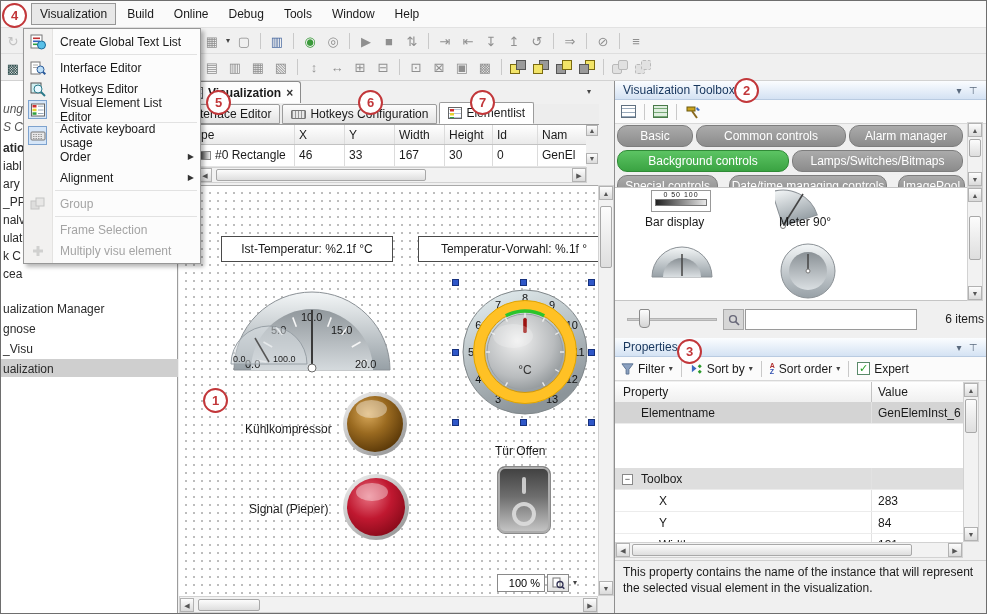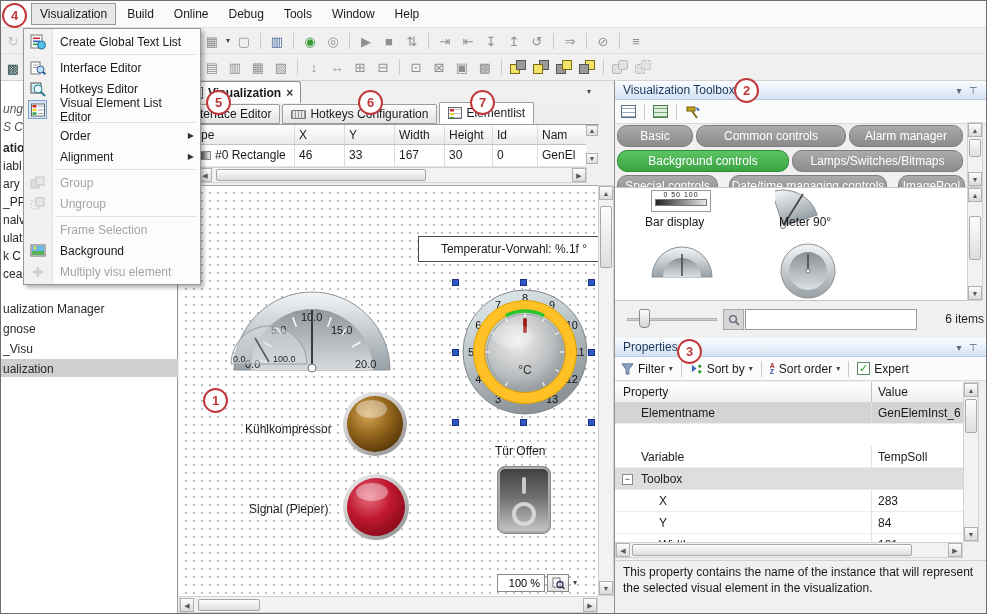--- a/index.html
+++ b/index.html
@@ -312,20 +312,21 @@
     <span class="sbtn" style="left:0;top:0">
         <span>◀</span>
       </span>
     <div class="thumb" style="left:18px;top:1px;width:210px;height:12px"></div>
     <span class="sbtn" style="right:0;top:0">
         <span>▶</span>
       </span>
   </div>
 
   <div class="abs canvas">
+    <div class="vis-rect" style="left:42px;top:50px;width:172px;height:26px">Ist-Temperatur: %2.1f °C</div>
     <div class="vis-rect" style="left:239px;top:50px;width:192px;height:26px">Temperatur-Vorwahl: %.1f °</div>
 
     <svg class="abs" style="left:52px;top:104px" width="162" height="84" viewBox="0 0 162 84">
       <path d="M3,80 A78,78 0 0 1 159,80 Z" fill="url(#silverV)" stroke="#8b9196"></path>
       <path d="M20,80 A61,61 0 0 1 142,80 Z" fill="url(#silverV2)" opacity="0.92"></path>
       <g stroke="#f6f6f6" stroke-width="1.6">
         <line x1="25.9" y1="70.3" x2="35.7" y2="72"></line>
           <line x1="32.5" y1="52" x2="41.2" y2="57"></line>
         <line x1="45" y1="37.1" x2="51.4" y2="44.8"></line>
           <line x1="61.8" y1="27.4" x2="65.3" y2="36.8"></line>
@@ -572,24 +573,20 @@
     <div class="abs" style="top:301px;left:0;width:348px;height:160px;overflow:hidden;background:#fff">
       <div class="abs" style="left:0;top:0;width:348px;height:28px;background:linear-gradient(#ffffff,#eaeaea);border-bottom:1px solid #c2c2c2">
         <span class="abs" style="left:8px;top:3px">Property</span>
         <span class="abs" style="left:263px;top:3px">Value</span>
         <span class="abs" style="left:256px;top:0;width:1px;height:20px;background:#c2c2c2"></span>
       </div>
       <div class="prow sel" style="top:20px">
         <span class="pn">Elementname</span>
           <span class="pv">GenElemInst_6</span>
       </div>
-      <div class="prow" style="top:64px">
-        <span class="pn">Variable</span>
-          <span class="pv">TempSoll</span>
-      </div>
       <div class="prow group" style="top:86px">
         <span class="expbox">−</span>
         <span class="pn">Toolbox</span>
       </div>
       <div class="prow child" style="top:108px">
         <span class="pn">X</span>
           <span class="pv">283</span>
       </div>
       <div class="prow child" style="top:130px">
         <span class="pn">Y</span>
@@ -666,60 +663,49 @@
             <rect x="2.5" y="10.3" width="4" height="2.5" fill="#30a040"></rect>
             <line x1="8" y1="4.2" x2="13.5" y2="4.2" stroke="#9ab"></line>
             <line x1="8" y1="8" x2="13.5" y2="8" stroke="#9ab"></line>
             <line x1="8" y1="11.5" x2="13.5" y2="11.5" stroke="#9ab"></line>
           </svg>
       </span>
       <span>Visual Element List Editor</span>
     </div>
     <div class="vmenu-sep"></div>
     <div class="vmenu-item">
+      <span class="mi hl">
+        <svg viewBox="0 0 16 16">
+            <rect x="1" y="4" width="14" height="8" rx="1" fill="#e8e8e8" stroke="#777"></rect>
+            <path d="M3 6.5h10M3 8.5h10M3 10.5h10" stroke="#999" stroke-dasharray="1.5 1"></path>
+          </svg>
+      </span>
+      <span>Activate keyboard usage</span>
+    </div>
+    <div class="vmenu-item">
       <span>Order</span>
       <span class="subarr">▶</span>
     </div>
     <div class="vmenu-item">
       <span>Alignment</span>
       <span class="subarr">▶</span>
     </div>
     <div class="vmenu-sep"></div>
     <div class="vmenu-item disabled">
       <span class="mi" style="opacity:.45">
         <svg viewBox="0 0 16 16">
             <rect x="1" y="5" width="8" height="8" fill="#c8c8c8" stroke="#909090"></rect>
             <rect x="6" y="2" width="8" height="8" fill="#dcdcdc" stroke="#909090"></rect>
           </svg>
       </span>
       <span>Group</span>
     </div>
-    <div class="vmenu-item disabled">
-      <span class="mi" style="opacity:.45">
-        <svg viewBox="0 0 16 16">
-            <rect x="1" y="5" width="8" height="8" fill="none" stroke="#909090" stroke-dasharray="2 1.5"></rect>
-            <rect x="6" y="2" width="8" height="8" fill="#dcdcdc" stroke="#909090"></rect>
-          </svg>
-      </span>
-      <span>Ungroup</span>
-    </div>
     <div class="vmenu-sep"></div>
     <div class="vmenu-item disabled">
       <span>Frame Selection</span>
-    </div>
-    <div class="vmenu-item">
-      <span class="mi">
-        <svg viewBox="0 0 16 16">
-            <rect x="1" y="2" width="14" height="11" fill="#fff" stroke="#666"></rect>
-            <rect x="2" y="3" width="12" height="5" fill="#68b8e8"></rect>
-            <rect x="2" y="8" width="12" height="4" fill="#58b058"></rect>
-            <circle cx="5" cy="5" r="1.5" fill="#f8e040"></circle>
-          </svg>
-      </span>
-      <span>Background</span>
     </div>
     <div class="vmenu-item disabled">
       <span class="mi" style="opacity:.5">
         <svg viewBox="0 0 16 16">
             <path d="M8 3v10M3 8h10" stroke="#b0b0b0" stroke-width="3"></path>
           </svg>
       </span>
       <span>Multiply visu element</span>
     </div>
   </div>

